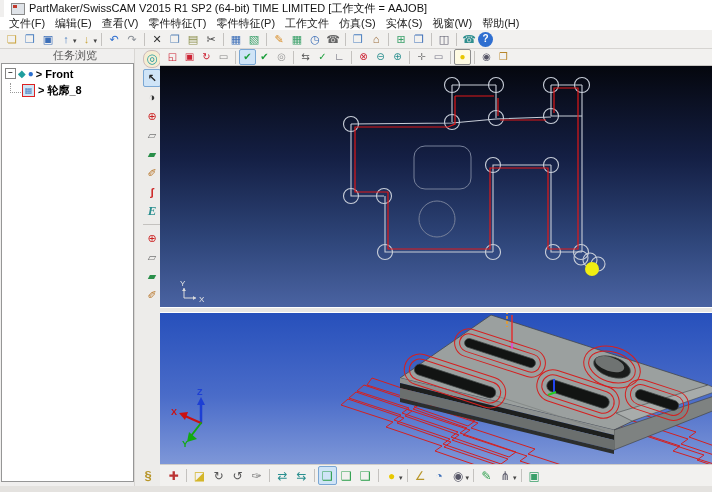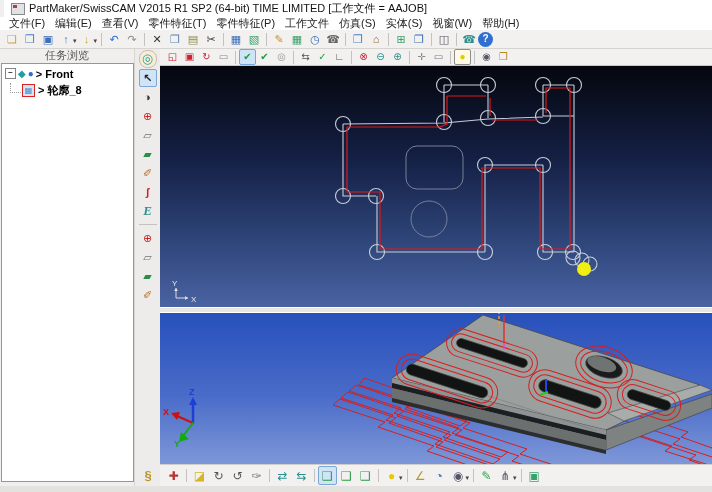--- a/index.html
+++ b/index.html
@@ -1,18 +1,18 @@
 <!DOCTYPE html>
 <html><head>
 <meta charset="utf-8">
 <style>
   html,body{margin:0;padding:0;}
   body{width:712px;height:492px;overflow:hidden;position:relative;background:#f0efee;
        font-family:"Liberation Sans","DejaVu Sans",sans-serif;-webkit-font-smoothing:antialiased;}
-  .abs{position:absolute;}
+  .abs{position:absolute;padding-left:8px;}
   
   #titlebar{left:4px;top:0;width:712px;height:17px;background:#ffffff;display:flex;align-items:center;gap:4px;padding-left:7px;box-sizing:border-box;}
   #app-icon{width:12px;height:10px;border:1px solid #8a8a8a;background:#dfe3e8;position:relative;flex:0 0 auto;}
   #app-icon:before{content:"";position:absolute;left:1px;top:1px;width:4px;height:3px;background:#c23b2e;}
   #title-text{font-size:11px;color:#111;white-space:nowrap;}
   
   #menubar{left:0;top:17px;width:712px;height:13px;background:#ffffff;display:flex;align-items:center;padding-left:4px;box-sizing:border-box;}
   .menu-item{font-size:11px;color:#222;padding:0 5px;white-space:nowrap;cursor:default;}
   
   .tbar{background:#f2f1ef;display:flex;align-items:center;box-sizing:border-box;}

